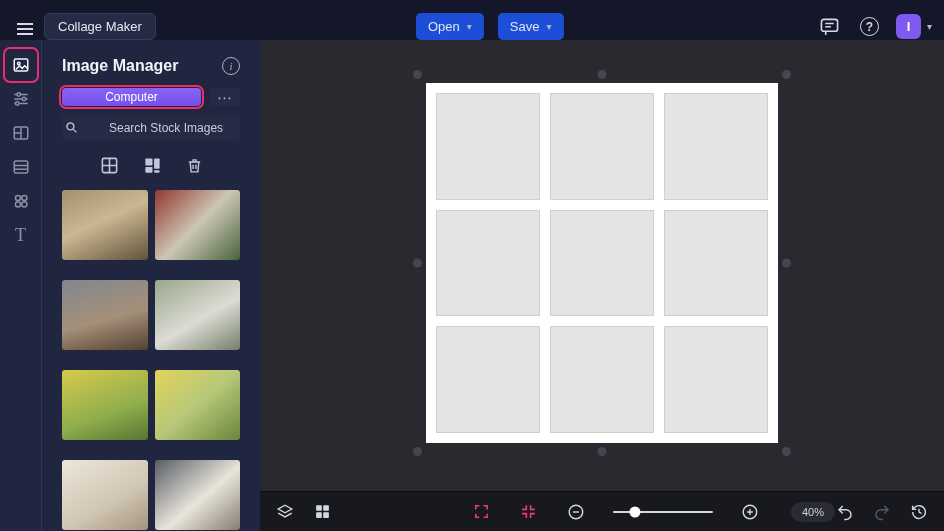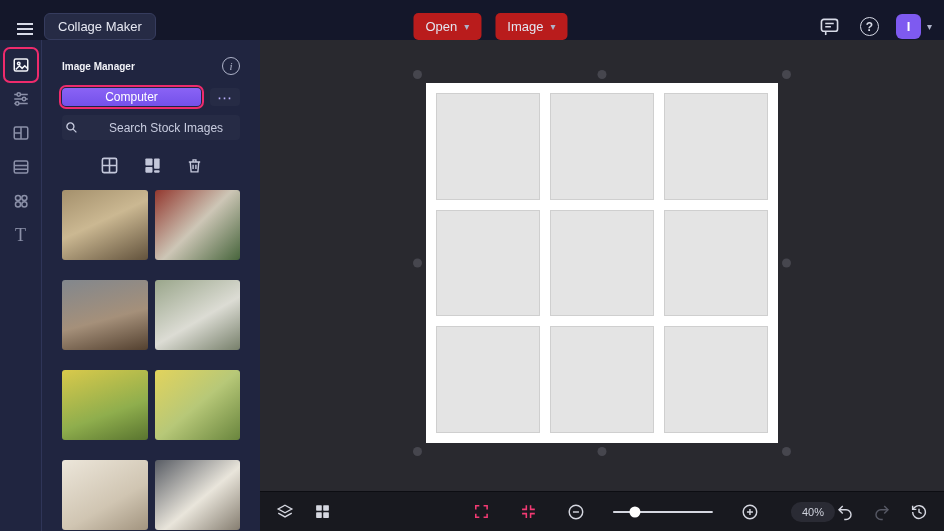--- a/index.html
+++ b/index.html
@@ -10,21 +10,21 @@
 
   
   .topbar { grid-column:1/4; background:#14172a; display:flex; align-items:flex-end;
             padding:0 12px; position:relative; z-index:6; }
   .icon-btn { background:none; border:none; color:#d7dae6; cursor:pointer;
               display:flex; align-items:center; justify-content:center; padding:4px; }
   .app-title-badge { margin-left:6px; background:#262b45; border:1px solid #363c5e;
                      border-radius:6px; padding:5px 13px; color:#e6e8f2; font-size:13px; cursor:pointer; }
   .topbar-center { position:absolute; left:50%; transform:translateX(-38%);
                    display:flex; gap:14px; }
-  .tb-drop { background:#b91c1c; border:none; border-radius:5px; color:#e2e5f0;
+  .tb-drop { background:#1d4ed8; border:none; border-radius:5px; color:#e2e5f0;
              font-size:13px; padding:6px 12px; display:flex; align-items:center; gap:7px; cursor:pointer; }
   .chev { font-size:10px; color:#aeb3c9; line-height:1; }
   .topbar-right { margin-left:auto; display:flex; align-items:center; gap:13px; }
   .circle-q { width:19px; height:19px; border:1.6px solid #d7dae6; border-radius:50%;
               display:flex; align-items:center; justify-content:center; font-size:12px;
               font-weight:bold; color:#d7dae6; }
   .avatar { width:25px; height:25px; border-radius:6px; background:#7e5af0; color:#fff;
             font-size:13px; font-weight:bold; display:flex; align-items:center; justify-content:center; }
   .account { display:flex; align-items:center; gap:6px; background:none; border:none; cursor:pointer; }
 
@@ -34,21 +34,21 @@
   .rail-btn { width:30px; height:30px; background:none; border:none; color:#8b90a8;
               display:flex; align-items:center; justify-content:center; cursor:pointer;
               border-radius:4px; font-size:17px; }
   .rail-btn.active { color:#f2f3f8; outline:2px solid #ee2b6c; outline-offset:1px; }
   .rail-btn .tglyph { font-family:"Liberation Serif", serif; font-size:18px; }
 
   
   .panel { background:#202540; padding:14px 20px 0 20px; overflow:hidden; position:relative; }
   .panel-head { display:flex; align-items:center; justify-content:space-between;
                 height:24px; margin-bottom:10px; }
-  .panel-title { color:#f2f3f8; font-size:10px; font-weight:bold; }
+  .panel-title { color:#f2f3f8; font-size:16px; font-weight:bold; }
   .info-btn { width:18px; height:18px; border:1.5px solid #aeb3c9; border-radius:50%;
               background:none; color:#aeb3c9; font-size:11px; font-style:italic;
               font-family:"Liberation Serif", serif; display:flex; align-items:center;
               justify-content:center; cursor:pointer; }
   .source-row { display:flex; gap:9px; height:18px; margin-bottom:9px; }
   .computer-btn { flex:1; background:linear-gradient(180deg,#8a63f5,#7451ea); border:none;
                   border-radius:4px; color:#fff; font-size:12px; cursor:pointer;
                   outline:2px solid #ee2b6c; outline-offset:1px; }
   .more-btn { width:30px; background:#262b45; border:none; border-radius:4px; color:#b9aefb;
               font-size:15px; letter-spacing:1px; cursor:pointer; line-height:1; }
@@ -112,21 +112,21 @@
     <div class="app-title-badge">
       <span>Collage Maker</span>
     </div>
 
     <div class="topbar-center">
       <button class="tb-drop">
         <span>Open</span>
         <span class="chev">▾</span>
       </button>
       <button class="tb-drop">
-        <span>Image</span>
+        <span>Save</span>
         <span class="chev">▾</span>
       </button>
     </div>
 
     <div class="topbar-right">
       <button class="icon-btn">
         <svg width="19" height="18" viewBox="0 0 20 19" stroke="currentColor" stroke-width="1.7" fill="none">
             <rect x="1.5" y="1.5" width="17" height="12.5" rx="2.5"></rect>
             <path d="M6 18l0-3.6"></path>
             <path d="M5.5 5.8h9M5.5 9.2h6"></path>

